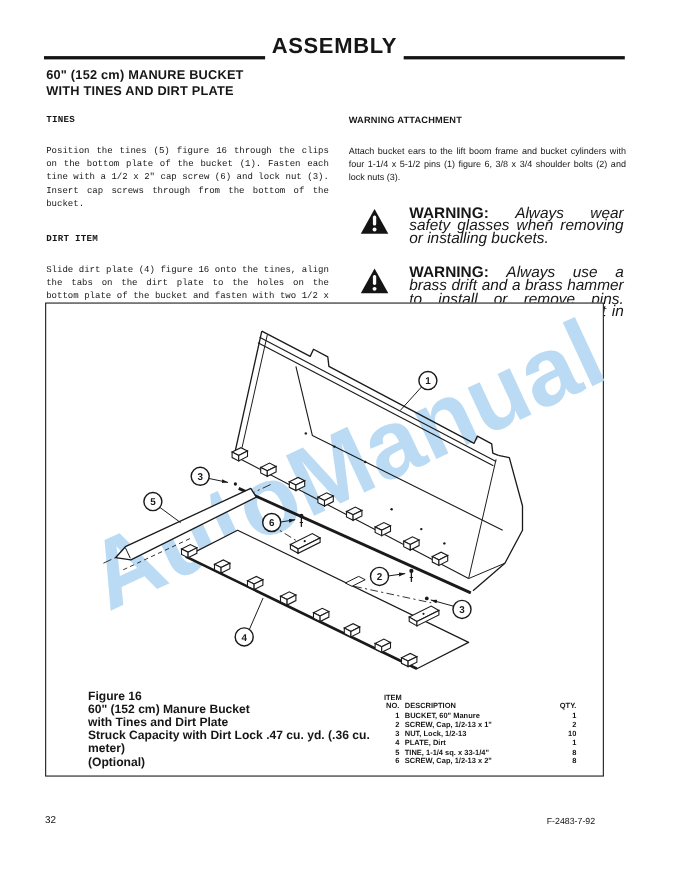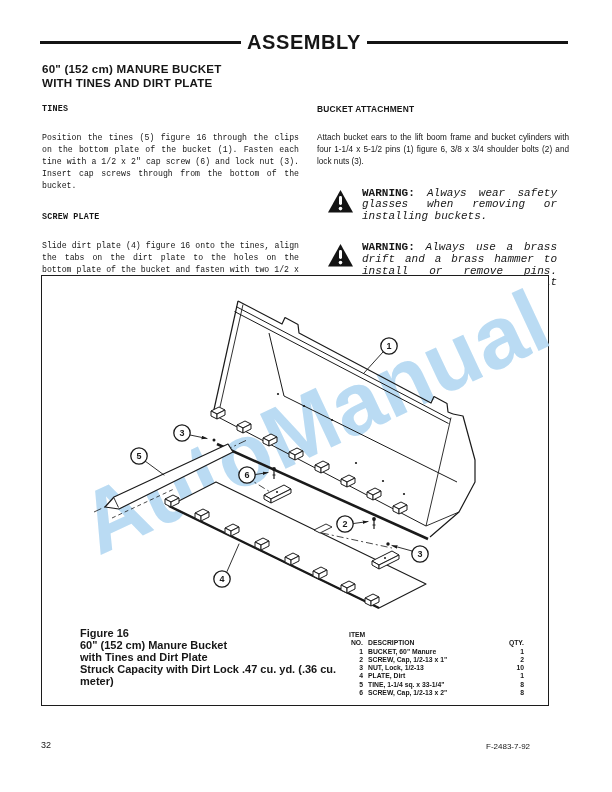--- a/index.html
+++ b/index.html
@@ -2,81 +2,81 @@
 <html><head>
 <meta charset="utf-8">
 <style>
   html,body{margin:0;padding:0;}
   body{
     width:612px;height:792px;position:relative;background:#ffffff;
     font-family:"Liberation Sans","DejaVu Sans",sans-serif;color:#161616;
     overflow:hidden;
   }
   
-  .hdr{position:absolute;left:40px;top:31px;width:528px;display:flex;align-items:center;}
+  .hdr{position:absolute;left:40px;top:31px;width:528px;display:flex;align-items:flex-end;}
   .hdr .rule{flex:1;height:2.6px;background:#141414;}
   .hdr .hdr-title{font-size:20px;font-weight:bold;letter-spacing:.6px;padding:0 6px;white-space:nowrap;}
   
   .main-title{position:absolute;left:42px;top:62px;font-size:11.6px;font-weight:bold;line-height:13.6px;letter-spacing:.2px;}
   
   .col{position:absolute;top:104px;font-size:8.2px;line-height:11.9px;}
   .col-left{left:42px;width:257px;font-family:Liberation Mono, monospace;}
   .col-right{left:317px;width:252px;}
   .sec-head{font-size:8.4px;font-weight:bold;margin:0 0 9px 0;letter-spacing:.2px;}
   .body-p{margin:16px 0 14px 0;text-align:justify;}
   .gap{height:7px;}
   
   .warning{display:flex;align-items:flex-start;margin:20px 0 0 10px;}
   .warn-icon{flex:0 0 auto;margin-top:1px;}
-  .warn-text{margin:0 0 0 8px;font-size:11px;line-height:11.6px;text-align:justify;width:195px;font-family:Liberation Mono, monospace;}
+  .warn-text{margin:0 0 0 18px;font-size:14px;line-height:11.6px;text-align:justify;width:195px;}
   .warn-label{font-weight:bold;font-style:normal;}
   .warn-body{font-style:italic;}
   
   .figure-box{
     position:absolute;left:41px;top:275px;width:508px;height:431px;
     border:1.6px solid #1c1c1c;box-sizing:border-box;background:#fff;
   }
   .figure-box svg.art{position:absolute;left:0;top:0;overflow:visible;}
   .fig-caption{
     position:absolute;left:38px;top:352px;width:292px;text-align:left;
     font-size:11px;font-weight:bold;line-height:11.9px;
   }
   .parts-table{position:absolute;left:307px;top:355px;width:175px;font-size:6.8px;font-weight:bold;line-height:8.3px;}
   .pt-row{display:flex;}
   .pt-no{width:14px;text-align:right;flex:0 0 auto;}
   .pt-desc{margin-left:5px;flex:1;}
   .pt-qty{width:18px;text-align:right;flex:0 0 auto;}
   
   .page-num{position:absolute;left:41px;top:740px;font-size:9px;font-weight:normal;}
-  .doc-code{position:absolute;left:486px;top:742px;font-size:8px;}
+  .doc-code{position:absolute;left:497px;top:742px;font-size:8px;}
 </style>
 </head>
 <body>
 
 <div class="hdr">
   <div class="rule"></div>
   <div class="hdr-title">ASSEMBLY</div>
   <div class="rule"></div>
 </div>
 
 <div class="main-title">
   <div>60" (152 cm) MANURE BUCKET</div>
   <div>WITH TINES AND DIRT PLATE</div>
 </div>
 
 <div class="col col-left">
   <p class="sec-head">TINES</p>
   <p class="body-p">Position the tines (5) figure 16 through the clips on the bottom plate of the bucket (1). Fasten each tine with a 1/2 x 2" cap screw (6) and lock nut (3). Insert cap screws through from the bottom of the bucket.</p>
   <div class="gap"></div>
-  <p class="sec-head">SCREW PLATE</p>
+  <p class="sec-head">DIRT ITEM</p>
   <p class="body-p">Slide dirt plate (4) figure 16 onto the tines, align the tabs on the dirt plate to the holes on the bottom plate of the bucket and fasten with two 1/2 x 1" cap screws (2) and lock nuts (3). Insert cap screws through from the bottom of the bucket.</p>
 </div>
 
 <div class="col col-right">
-  <p class="sec-head">BUCKET ATTACHMENT</p>
+  <p class="sec-head">WARNING ATTACHMENT</p>
   <p class="body-p">Attach bucket ears to the lift boom frame and bucket cylinders with four 1-1/4 x 5-1/2 pins (1) figure 6, 3/8 x 3/4 shoulder bolts (2) and lock nuts (3).</p>
 
   <div class="warning">
     <span class="warn-icon">
       <svg width="27" height="25" viewBox="0 0 27 25">
         <path d="M13.5 1 L26 23.5 L1 23.5 Z" fill="#141414"></path>
         <rect x="12" y="7" width="3" height="9" rx="1.4" fill="#fff"></rect>
         <circle cx="13.5" cy="19.6" r="1.8" fill="#fff"></circle>
       </svg>
     </span>
@@ -235,20 +235,21 @@
         <text x="180" y="306.3" fill="#1a1a1a" stroke="none">4</text>
       </g>
     </g>
   </svg>
 
   <div class="fig-caption">
     <div>Figure 16</div>
     <div>60" (152 cm) Manure Bucket</div>
     <div>with Tines and Dirt Plate</div>
     <div>Struck Capacity with Dirt Lock .47 cu. yd. (.36 cu. meter)</div>
+    <div>(Optional)</div>
   </div>
 
   <div class="parts-table">
     <div>ITEM</div>
     <div class="pt-row">
       <span class="pt-no">NO.</span>
       <span class="pt-desc">DESCRIPTION</span>
       <span class="pt-qty">QTY.</span>
     </div>
     <div class="pt-row">

